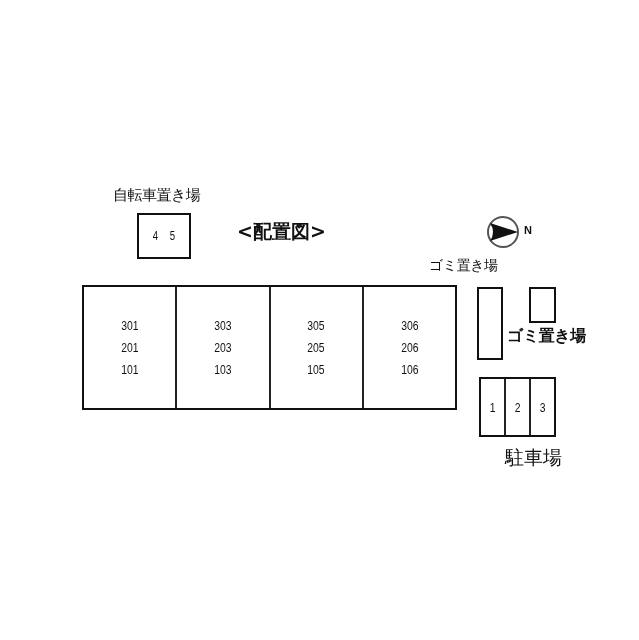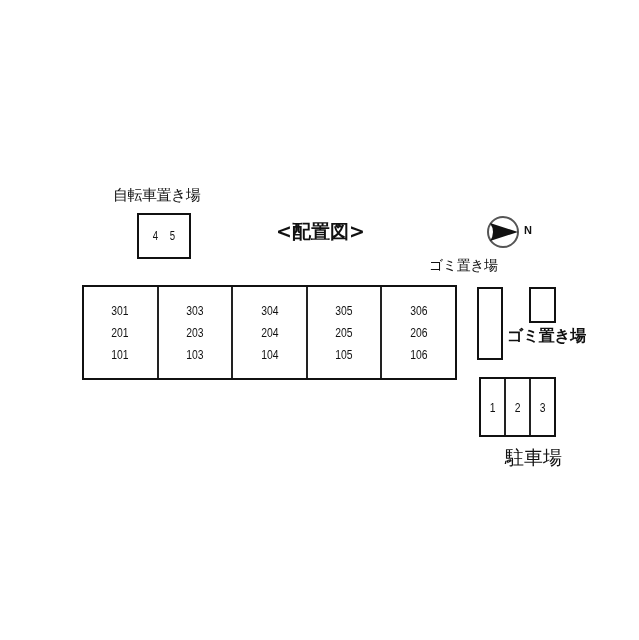--- a/index.html
+++ b/index.html
@@ -1,22 +1,22 @@
 <!DOCTYPE html>
 <html><head>
 <meta charset="utf-8">
 <style>
   html, body { margin:0; padding:0; background:#ffffff; }
   body { width:639px; height:640px; position:relative; overflow:hidden;
          font-family:"DejaVu Sans", sans-serif; color:#111; }
   .abs { position:absolute; }
   .label { white-space:nowrap; font-size:14px; letter-spacing:-0.5px; }
-  .title { font-size:19px; font-weight:bold; letter-spacing:0px;margin-left:39px; }
+  .title { font-size:19px; font-weight:bold; letter-spacing:0px; }
   .box { border:2px solid #111; box-sizing:border-box; background:#fff; }
-  .building { left:82px; top:285px; width:375px; height:95px; border:2px solid #111;
+  .building { left:82px; top:285px; width:375px; height:125px; border:2px solid #111;
               box-sizing:border-box; display:flex; }
   .unit { flex:1; border-right:2px solid #222; display:flex; flex-direction:column;
           align-items:center; justify-content:center; font-family:"Liberation Sans Narrow","Liberation Sans", sans-serif;
           font-size:13px; line-height:22px; transform-origin:center; }
   .unit:last-child { border-right:none; }
   .unit span { display:block; transform:scaleX(0.8); }
   .parking { left:479px; top:377px; width:77px; height:60px; border:2px solid #111;
              box-sizing:border-box; display:flex; }
   .space { flex:1; border-right:2px solid #222; display:flex; align-items:center; justify-content:center;
            font-family:"Liberation Sans", sans-serif; font-size:13px; }
@@ -58,25 +58,20 @@
     <span>301</span>
     <span>201</span>
     <span>101</span>
   </div>
   <div class="unit">
     <span>303</span>
     <span>203</span>
     <span>103</span>
   </div>
   <div class="unit">
-    <span>304</span>
-    <span>204</span>
-    <span>104</span>
-  </div>
-  <div class="unit">
     <span>305</span>
     <span>205</span>
     <span>105</span>
   </div>
   <div class="unit">
     <span>306</span>
     <span>206</span>
     <span>106</span>
   </div>
 </div>

